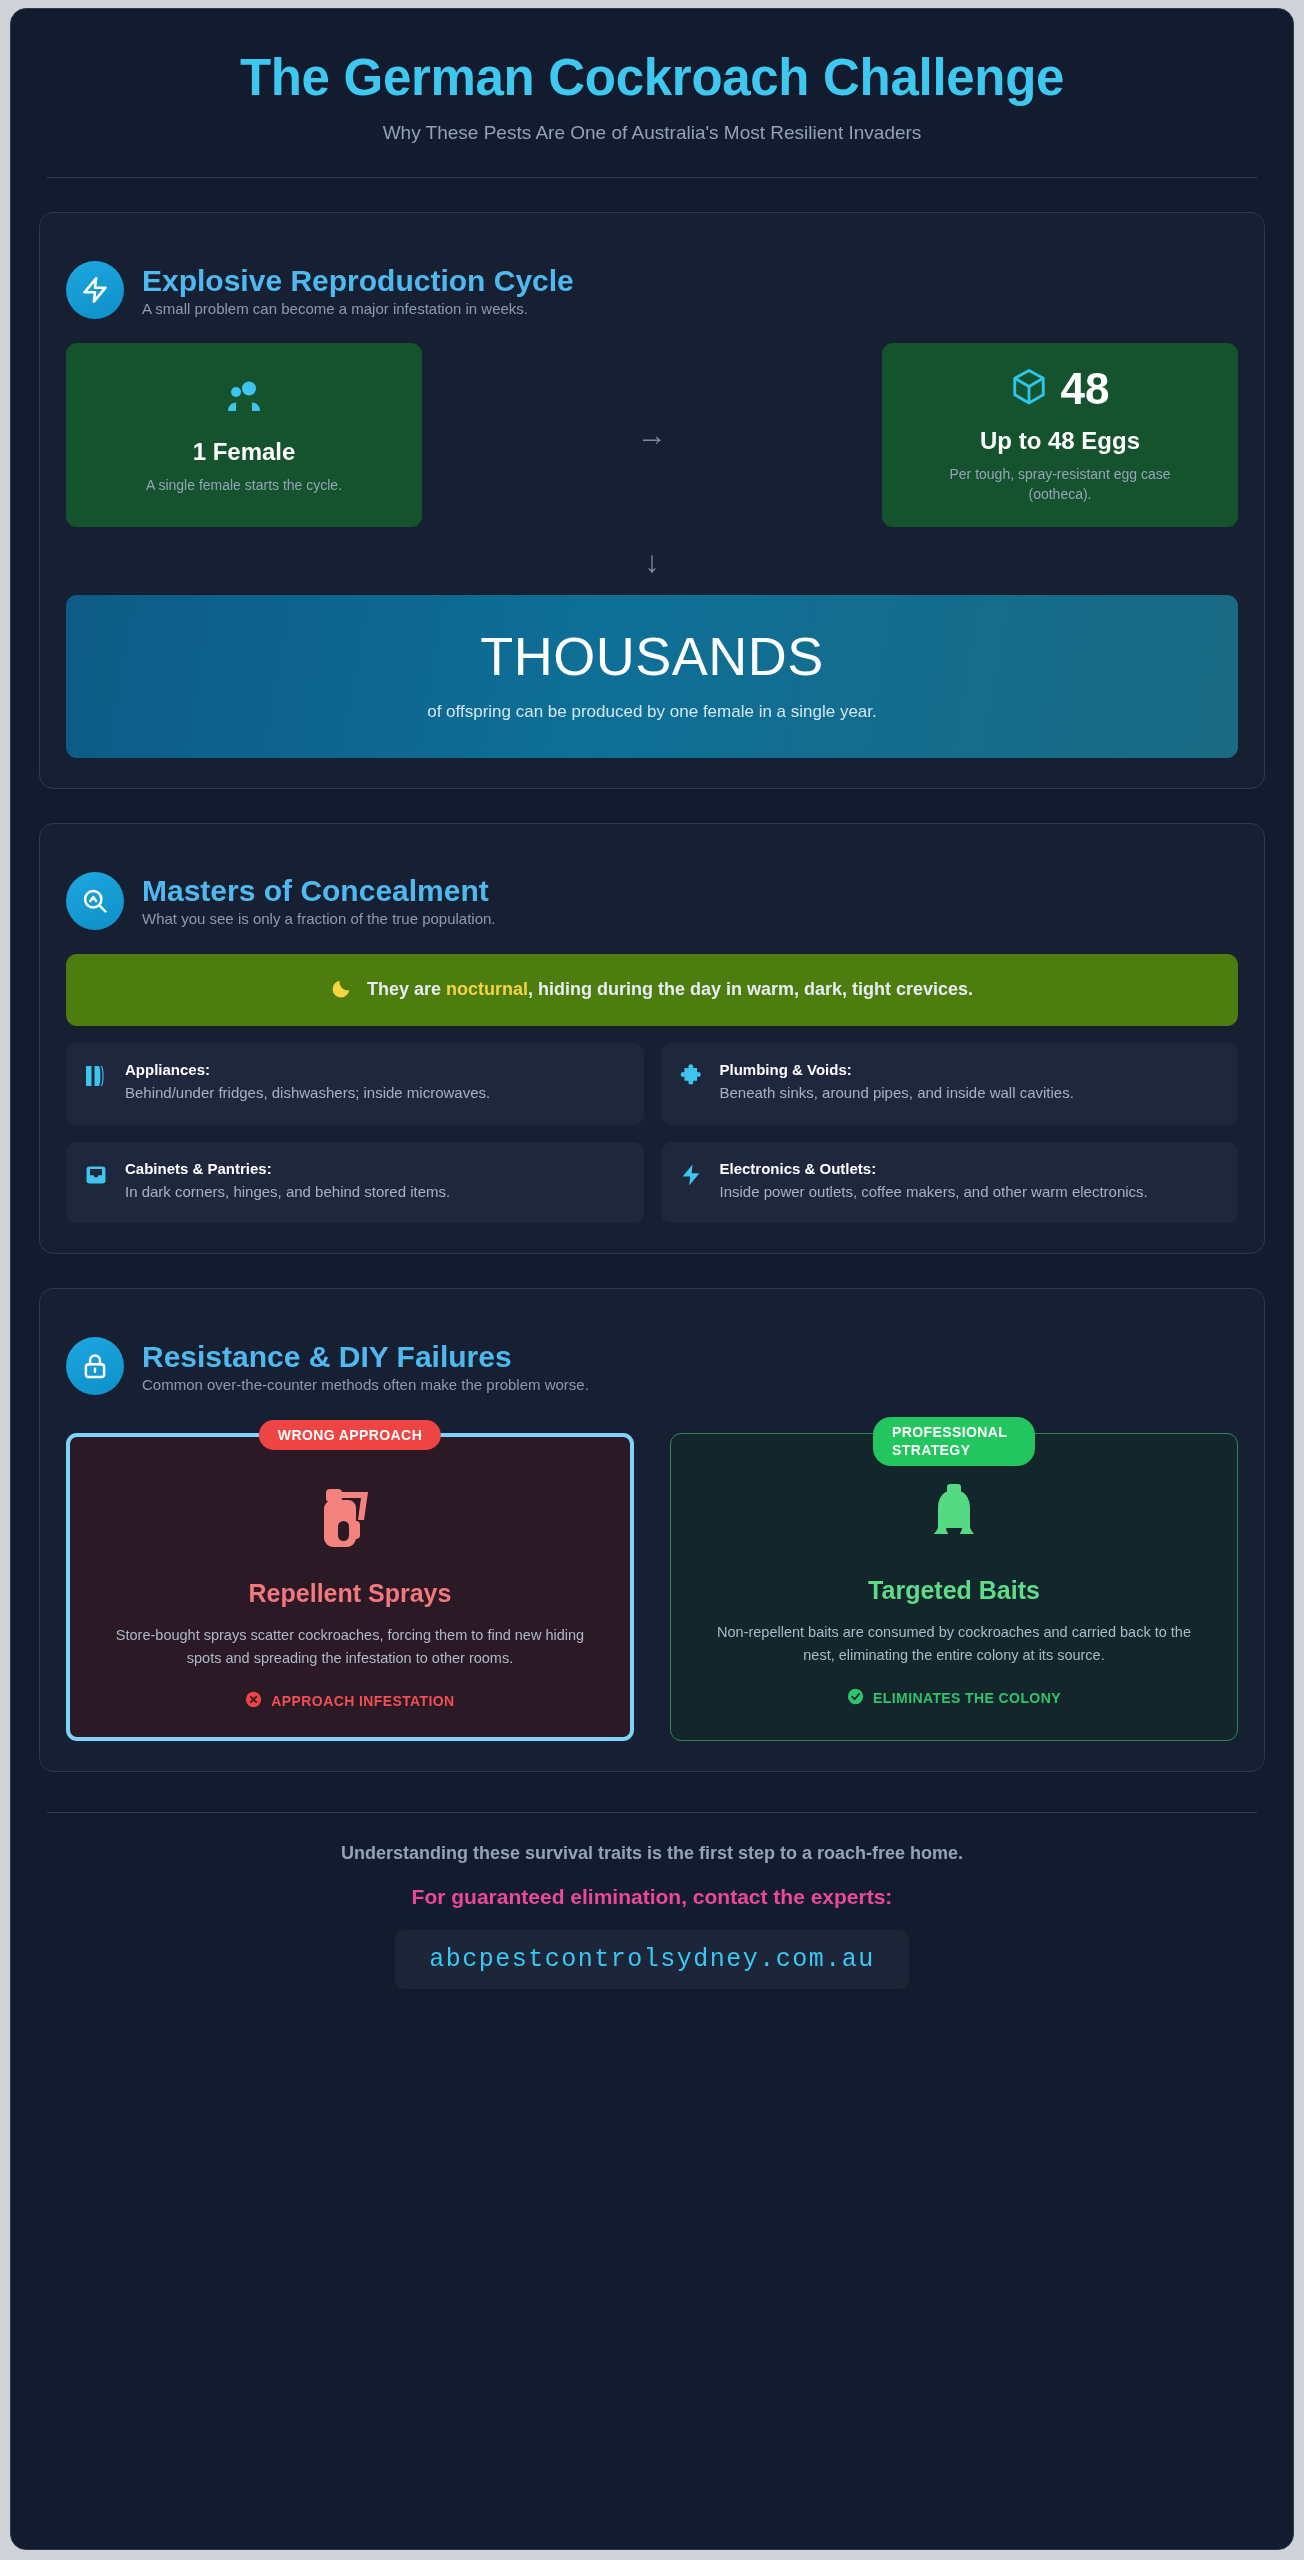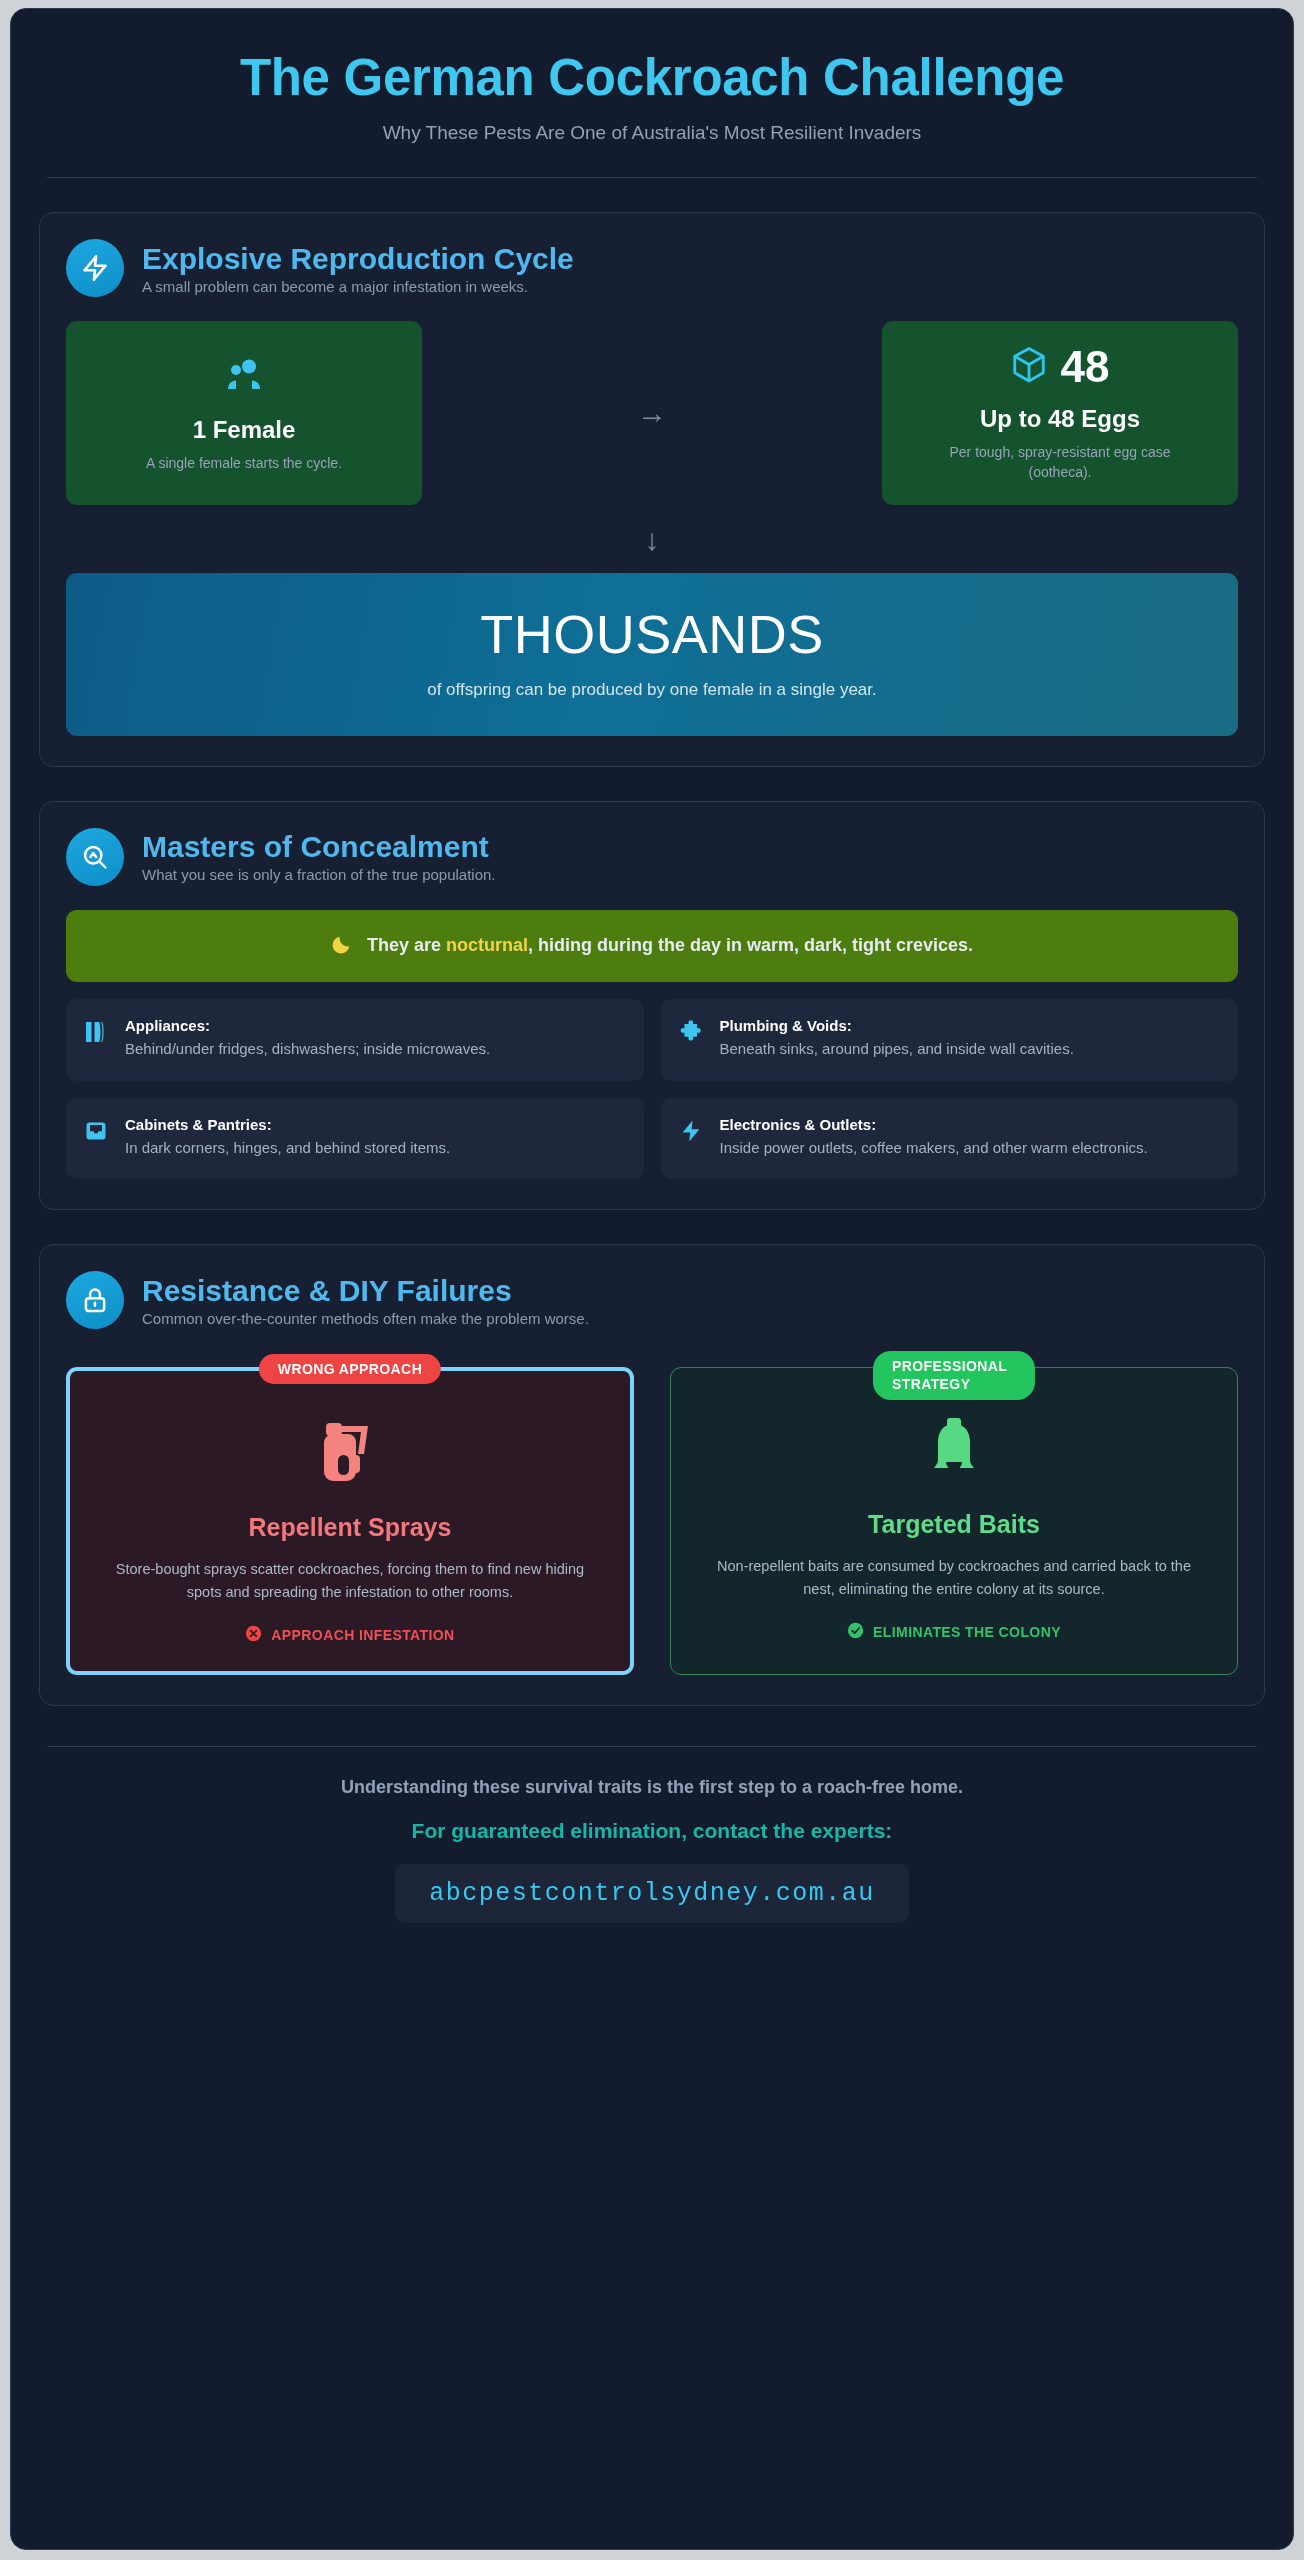--- a/index.html
+++ b/index.html
@@ -63,20 +63,21 @@
     border-radius: 14px;
     margin-top: 34px;
     padding: 26px 26px 30px 26px;
   }
 
   .sec-head {
     display: flex;
     align-items: center;
     gap: 18px;
     margin-bottom: 24px;
+    margin-top: 22px;
   }
   .sec-icon {
     width: 58px; height: 58px;
     border-radius: 50%;
     background: linear-gradient(160deg, #1ea7e0 0%, #0e8fc7 100%);
     display: flex; align-items: center; justify-content: center;
     flex: 0 0 58px;
   }
   .sec-icon svg { display: block; }
   .sec-title-wrap { display: flex; flex-direction: column; gap: 3px; }
@@ -283,21 +284,21 @@
     background: #313e55;
     margin: 40px 8px 0 8px;
   }
   .footer { text-align: center; padding-top: 30px; }
   .footer .line1 {
     color: #93a2b7;
     font-size: 18px;
     font-weight: 700;
   }
   .footer .line2 {
-    color: #14b8a6;
+    color: #ec4899;
     font-size: 21px;
     font-weight: 700;
     margin-top: 21px;
   }
   .urlbox {
     display: inline-block;
     margin-top: 21px;
     background: #1d2638;
     border-radius: 9px;
     padding: 15px 34px;

